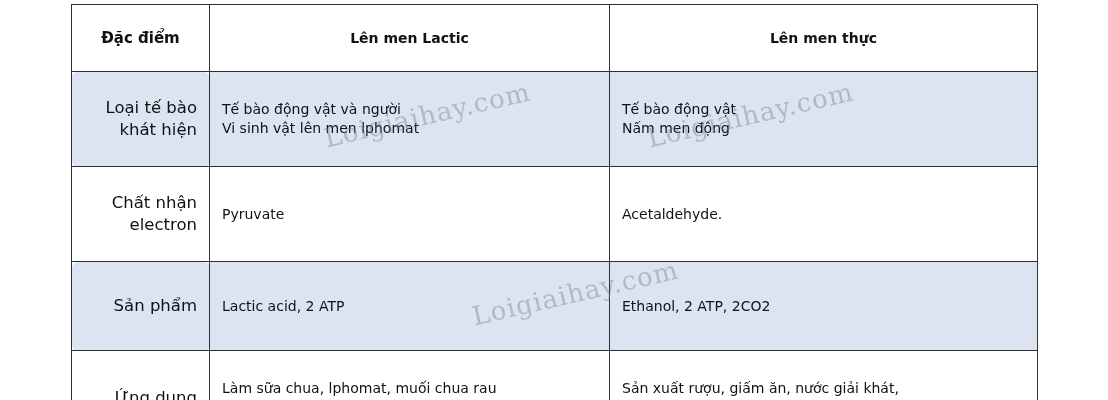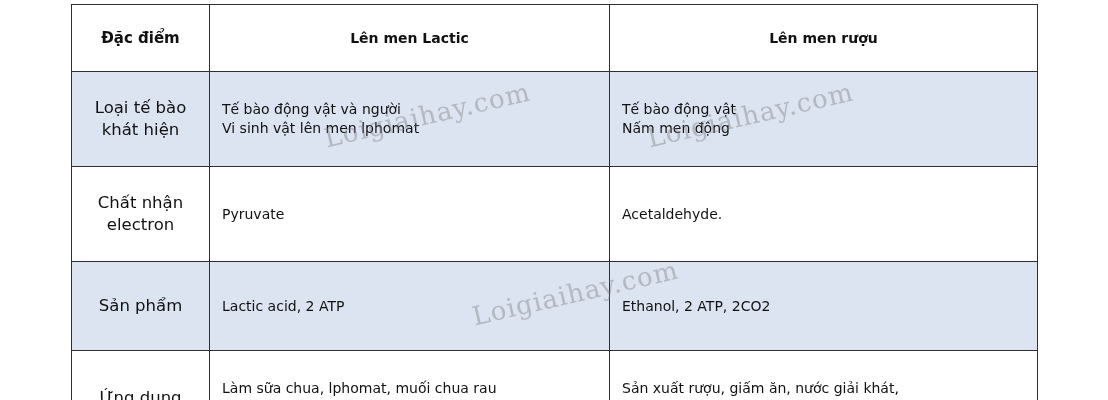--- a/index.html
+++ b/index.html
@@ -52,21 +52,22 @@
     height: 46px;
     background: #ffffff;
   }
 
   thead th.first {
     font-size: 15px;
   }
 
   tbody td.label {
     font-size: 16.5px;
-    text-align: center;
+    text-align: right;
+    border-radius: 6px;
   }
 
   tbody tr.shaded td {
     background: #dce3f1;
   }
 
   tbody tr.plain td {
     background: #ffffff;
   }
 
@@ -101,21 +102,21 @@
   <table class="comparison">
     <colgroup>
       <col class="c0">
       <col class="c1">
       <col class="c2">
     </colgroup>
     <thead>
       <tr>
         <th class="first">Đặc điểm</th>
         <th>Lên men Lactic</th>
-        <th>Lên men rượu</th>
+        <th>Lên men thực</th>
       </tr>
     </thead>
     <tbody>
 
       <tr class="r-cells tall shaded">
         <td class="label cell-lines">
           <span>Loại tế bào</span>
           <span>khát hiện</span>
         </td>
         <td class="cell-lines">

